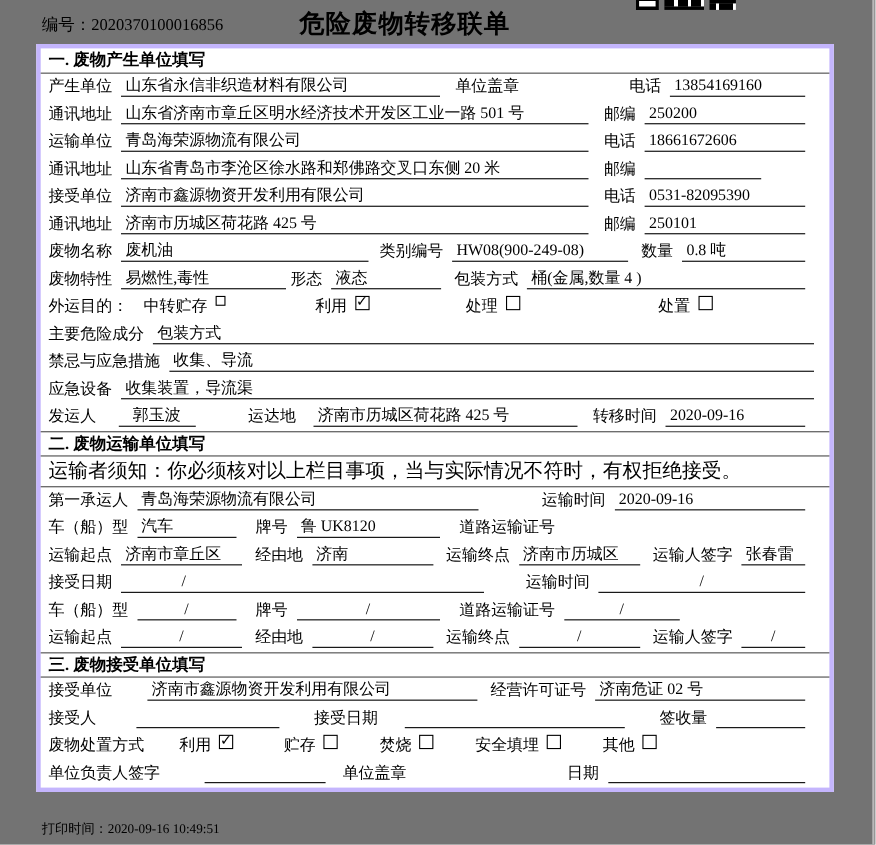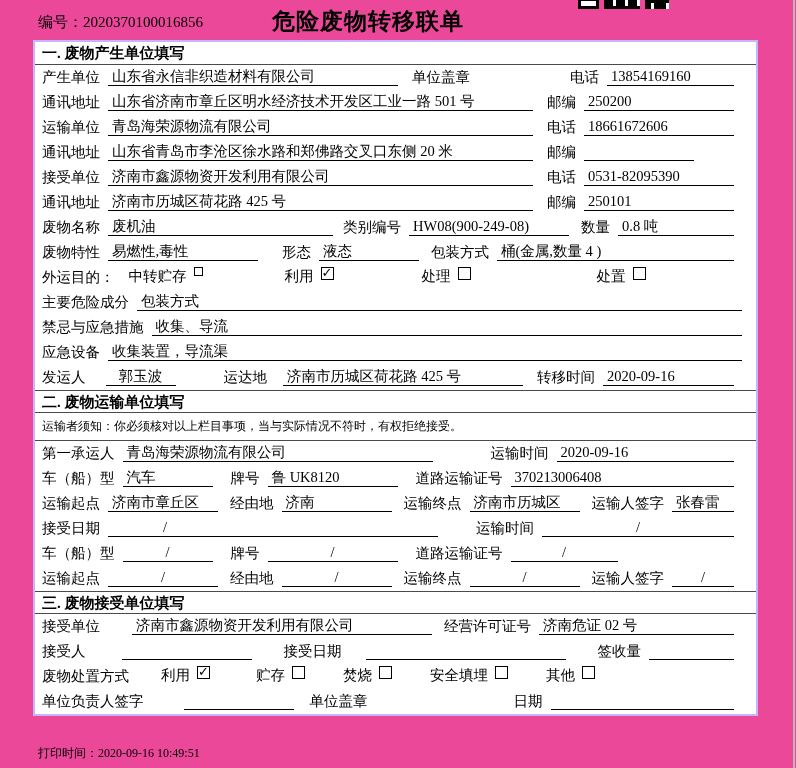--- a/index.html
+++ b/index.html
@@ -1,20 +1,20 @@
 <!DOCTYPE html>
 <html><head>
 <meta charset="utf-8">
 <style>
   * { margin:0; padding:0; box-sizing:border-box; }
   html,body { background:#fff; }
   .page {
     position:relative;
     width:796px; height:768px;
-    background:#ec4899;
+    background:#737373;
     font-family:"Liberation Serif","DejaVu Serif",serif;
     color:#000;
     overflow:hidden;
   }
   .right-edge {
     position:absolute; top:0; right:1px; width:2px; height:768px;
     background:#b9b9b9;
   }
   
   .hdr { position:relative; height:40px; }
@@ -34,35 +34,35 @@
   .qr-frag .q1 { width:21px; height:9px; border:3px solid #000; border-top-width:1px; background:#fff; }
   .qr-frag .q2 { width:36px; height:9px;
     background:repeating-linear-gradient(90deg,#000 0 9px,#fff 9px 12px);
     border-bottom:3px solid #000; }
   .qr-frag .q3 { width:24px; height:9px;
     background:repeating-linear-gradient(90deg,#000 0 6px,#fff 6px 9px,#000 9px 15px);
     border-top:3px solid #000; }
   
   .form-table {
     position:absolute; left:33px; top:40px; width:725px;
-    border:2px solid #c4b5fd;
+    border:4px solid #c4b5fd;
     background:#fff;
   }
   .sec-title {
     height:23px; line-height:22px;
     padding-left:7px;
     font-size:15px; font-weight:bold;
     border-bottom:1px solid #4a4a4a;
     white-space:nowrap;
   }
   .sec-title.topline { border-top:1px solid #4a4a4a; }
   .notice-row {
     height:28px; line-height:27px;
     padding-left:7px;
-    font-size:12px;
+    font-size:18px;
     border-bottom:1px solid #4a4a4a;
     white-space:nowrap;
   }
   .row {
     display:flex; align-items:flex-end;
     height:25px;
     padding:0 22px 4px 7px;
     font-size:14.5px;
     white-space:nowrap;
   }
@@ -168,21 +168,21 @@
       <span class="fill w225">废机油</span>
       <span class="lbl" style="margin-left:10px;">类别编号</span>
       <span class="fill w160">HW08(900-249-08)</span>
       <span class="lbl" style="margin-left:12px;">数量</span>
       <span class="fill grow">0.8 吨</span>
     </div>
 
     <div class="row">
       <span class="lbl">废物特性</span>
       <span class="fill w150">易燃性,毒性</span>
-      <span class="lbl" style="margin-left:24px;">形态</span>
+      <span class="lbl" style="margin-left:4px;">形态</span>
       <span class="fill w100">液态</span>
       <span class="lbl" style="margin-left:12px;">包装方式</span>
       <span class="fill grow">桶(金属,数量  4 )</span>
     </div>
 
     <div class="row">
       <span class="lbl">外运目的：</span>
       <span class="cbg" style="margin-left:6px;">
         <span>中转贮存</span>
         <span class="cb small"></span>
@@ -237,21 +237,20 @@
       <span class="lbl" style="margin-left:58px;">运输时间</span>
       <span class="fill grow">2020-09-16</span>
     </div>
 
     <div class="row">
       <span class="lbl">车（船）型</span>
       <span class="fill w90">汽车</span>
       <span class="lbl" style="margin-left:18px;">牌号</span>
       <span class="fill w130">鲁 UK8120</span>
       <span class="lbl" style="margin-left:18px;">道路运输证号</span>
-      <span class="fill grow">370213006408</span>
     </div>
 
     <div class="row">
       <span class="lbl">运输起点</span>
       <span class="fill w110">济南市章丘区</span>
       <span class="lbl" style="margin-left:12px;">经由地</span>
       <span class="fill w110">济南</span>
       <span class="lbl" style="margin-left:12px;">运输终点</span>
       <span class="fill w110">济南市历城区</span>
       <span class="lbl" style="margin-left:12px;">运输人签字</span>

